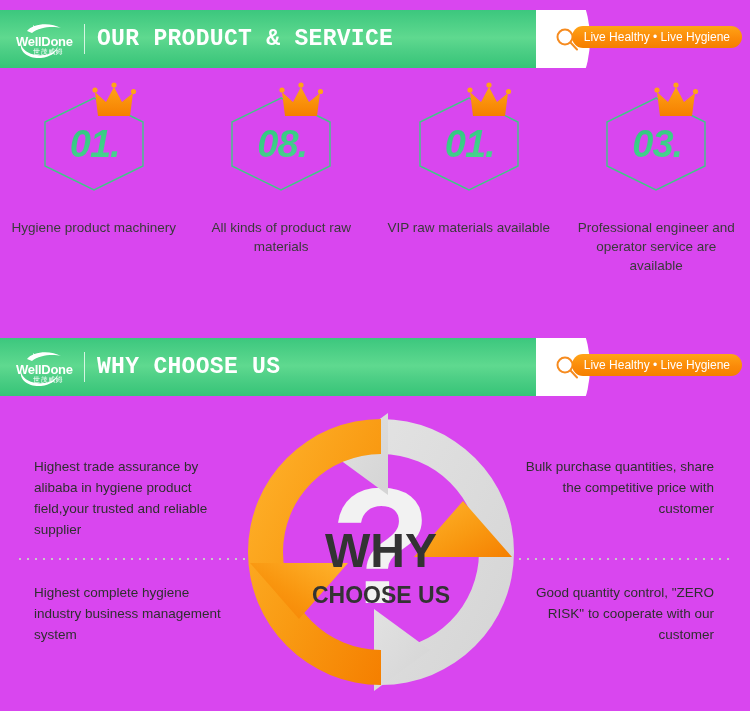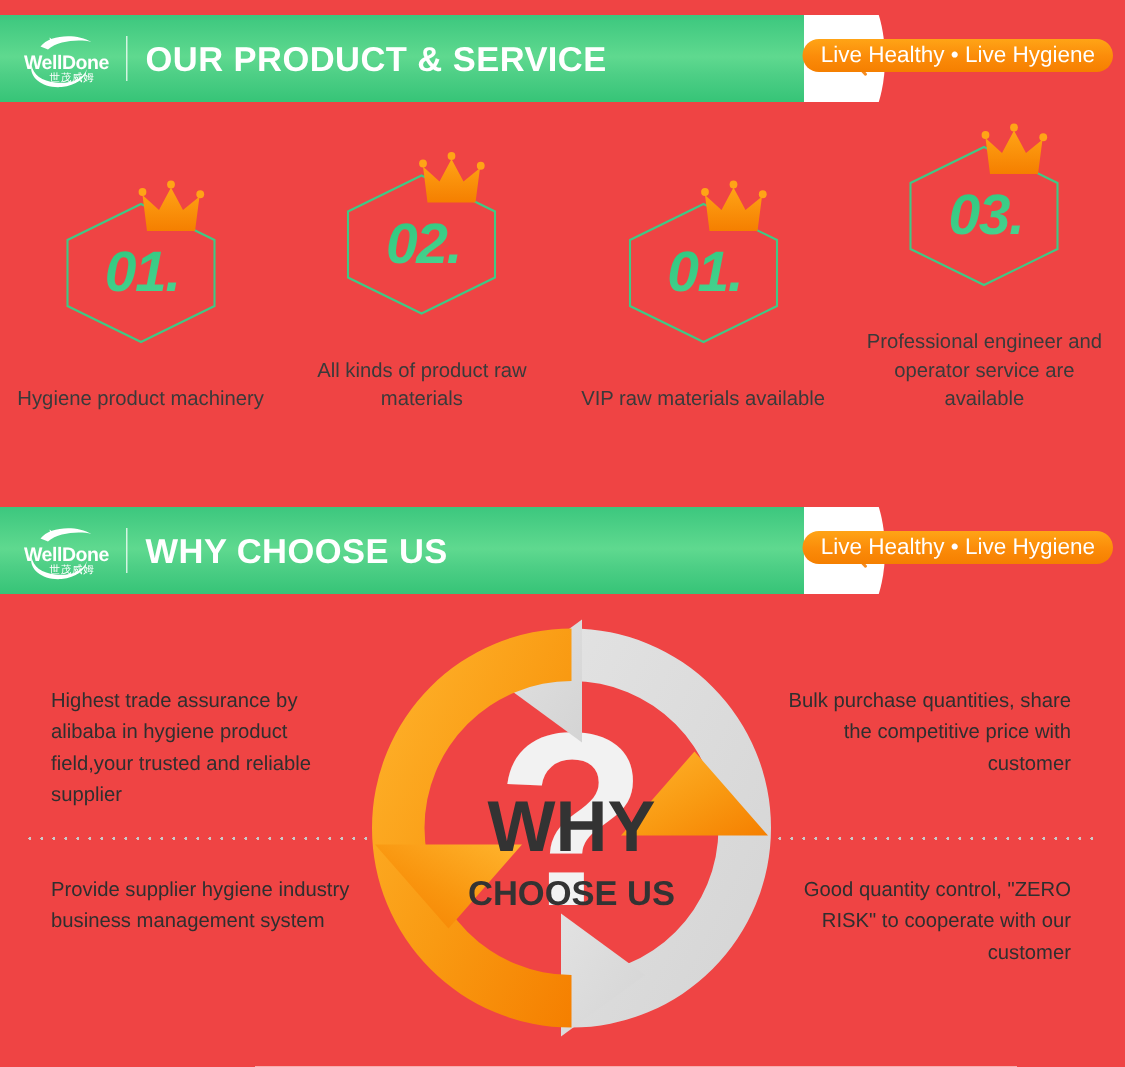--- a/index.html
+++ b/index.html
@@ -3,21 +3,21 @@
 <meta charset="utf-8">
 <style>
   * { box-sizing: border-box; margin: 0; padding: 0; }
   html, body {
     width: 750px;
     height: 711px;
     background: #ffffff;
     font-family: "Liberation Sans", sans-serif;
     overflow: hidden;
   }
-  .page { position: relative; width: 750px; height: 711px; background:#ef4444; }
+  .page { position: relative; width: 750px; height: 711px; background:#d946ef; }
 
   
   .section-header {
     position: absolute;
     left: 0;
     width: 750px;
     height: 58px;
   }
   .bar-green {
     position: absolute;
@@ -66,48 +66,48 @@
   }
   .bar-title {
     position: absolute;
     left: 97px; top: 14px;
     font-size: 23px;
     font-weight: bold;
     color: #ffffff;
     letter-spacing: 0.3px;
     line-height: 30px;
     white-space: nowrap;
+    font-family: Liberation Mono, monospace;
   }
 
   .search-icon {
     position: absolute;
     right: 170px; top: 16px;
     width: 26px; height: 26px;
   }
   .badge {
     position: absolute;
     right: 8px; top: 16px;
     height: 22px;
     padding: 0 12px;
     border-radius: 12px;
     background: linear-gradient(180deg,#ffa416 0%, #fb8b09 55%, #f57f00 100%);
     color: #ffffff;
-    font-size: 15px;
+    font-size: 12px;
     line-height: 22px;
     white-space: nowrap;
     font-weight: normal;
   }
 
   
   .hex-row {
     position: absolute;
     left: 0; top: 82px;
     width: 750px;
     display: flex;
-    align-items: flex-end;
   }
   .hex-card {
     width: 187.5px;
     display: flex;
     flex-direction: column;
     align-items: center;
   }
   .hex-wrap {
     position: relative;
     width: 104px;
@@ -238,21 +238,21 @@
         </svg>
       </div>
       <div class="hex-caption">Hygiene product machinery</div>
     </div>
 
     <div class="hex-card">
       <div class="hex-wrap">
         <svg class="hex" viewBox="0 0 104 96" xmlns="http://www.w3.org/2000/svg">
           <polygon points="52,2 101,26 101,70 52,94 3,70 3,26" fill="none" stroke="#3fc985" stroke-width="1.4"></polygon>
         </svg>
-        <div class="hex-num">02.</div>
+        <div class="hex-num">08.</div>
         <svg class="crown" viewBox="0 0 46 42" xmlns="http://www.w3.org/2000/svg">
           <defs>
               <linearGradient id="cg2" x1="0" y1="0" x2="0" y2="1">
             <stop offset="0" stop-color="#ffa416"></stop>
                 <stop offset="1" stop-color="#f57f00"></stop>
           </linearGradient>
             </defs>
           <path d="M6 34 L3 10 L14 20 L22 5 L30 20 L41 11 L38 34 Z" fill="url(#cg2)"></path>
           <circle cx="3" cy="8" r="2.6" fill="#ffa416"></circle>
           <circle cx="22" cy="3" r="2.6" fill="#ffa416"></circle>
@@ -388,17 +388,17 @@
 
         <circle cx="145" cy="145" r="86" fill="#ffffff" opacity="0.0"></circle>
 
         <text x="145" y="160" text-anchor="middle" font-family="Liberation Sans, sans-serif" font-size="48" font-weight="bold" fill="#333333">WHY</text>
         <text x="145" y="196" text-anchor="middle" font-family="Liberation Sans, sans-serif" font-size="23" font-weight="bold" fill="#333333">CHOOSE US</text>
       </svg>
     </div>
 
     <div class="why-text wt-tl">Highest trade assurance by alibaba in hygiene product field,your trusted and reliable supplier</div>
     <div class="why-text wt-tr">Bulk purchase quantities, share the competitive price with customer</div>
-    <div class="why-text wt-bl">Provide supplier hygiene industry business management system</div>
+    <div class="why-text wt-bl">Highest complete hygiene industry business management system</div>
     <div class="why-text wt-br">Good quantity control, "ZERO RISK" to cooperate with our customer</div>
   </div>
 
 </div>
 
 </body></html>

